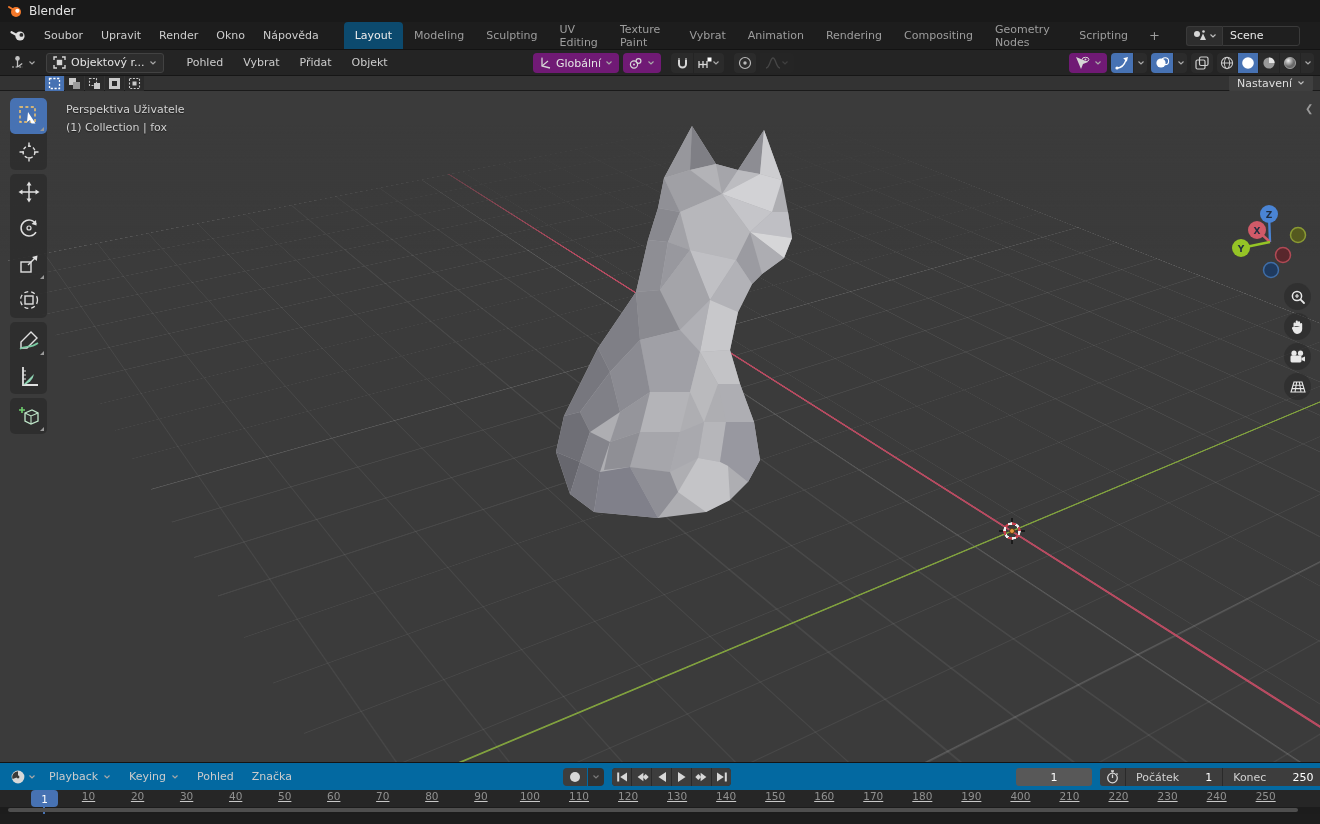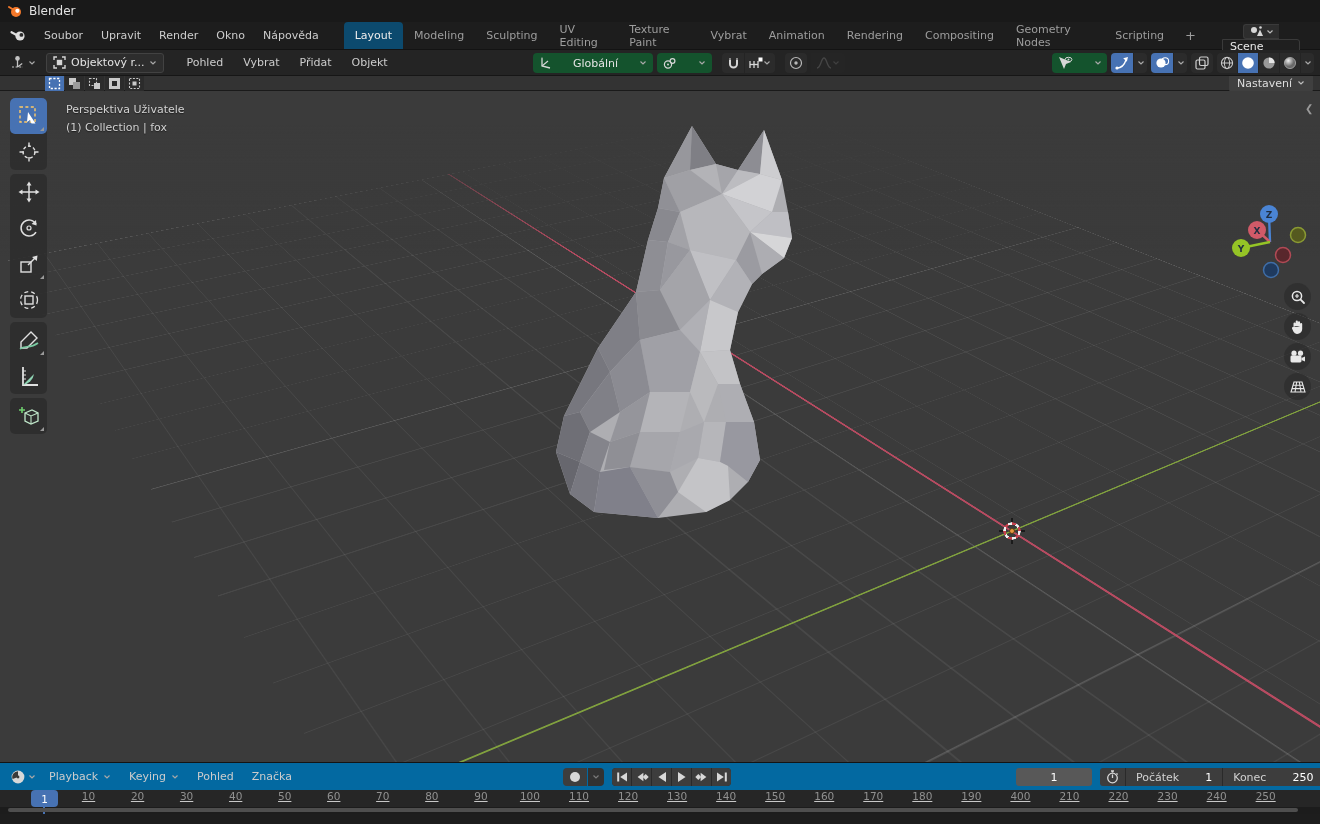--- a/index.html
+++ b/index.html
@@ -13,33 +13,33 @@
   .titlebar .t { color:#e2e2e2; font-size:12px; }
 
   
   .menubar { height:28px; background:#1d1d1d; display:flex; align-items:stretch; border-bottom:1px solid #131313; }
   .menubar .logo-btn { display:flex; align-items:center; padding:0 8px 0 10px; }
   .menu-item { display:flex; align-items:center; padding:0 9px; color:#cccccc; cursor:default; }
   .tabs { display:flex; align-items:stretch; margin-left:16px; }
   .tab { display:flex; align-items:center; padding:0 11px; color:#9d9d9d; border-radius:4px 4px 0 0; }
   .tab.active { background:#0c4a6e; color:#ececec; }
   .tab-add { display:flex; align-items:center; padding:0 10px; color:#9d9d9d; font-size:13px; }
-  .scene-box { margin-left:auto; display:flex; align-items:center; margin-right:4px; padding:2px 16px;flex-direction:column; }
+  .scene-box { margin-left:auto; display:flex; align-items:center; margin-right:4px; padding:2px 16px; }
   .scene-btn { display:flex; align-items:center; gap:2px; background:#2d2d2d; border:1px solid #3a3a3a; border-right:none; border-radius:3px 0 0 3px; height:20px; padding:0 5px; }
   .scene-name { display:flex; align-items:center; background:#1f1f1f; border:1px solid #3a3a3a; border-radius:0 3px 3px 0; height:20px; width:78px; padding:0 7px; color:#e8e8e8; }
 
   
   .vheader { position:relative; height:26px; background:#242424; display:flex; align-items:center; border-bottom:1px solid #161616; }
   .vh-left { display:flex; align-items:center; gap:2px; padding-left:6px; }
   .ed-btn { display:flex; align-items:center; gap:2px; padding:2px 4px; border-radius:3px; }
   .mode-dd { display:flex; align-items:center; gap:5px; background:#2d2d2d; border:1px solid #424242; border-radius:3px; height:20px; padding:0 6px; margin-left:4px; color:#e4e4e4; }
   .vh-menus { display:flex; margin-left:10px; }
   .vh-menus .menu-item { padding:0 10px; height:26px; }
   .vh-center { position:absolute; left:533px; top:3px; display:flex; align-items:center; gap:4px; }
-  .pill { display:flex; align-items:center; gap:21px; background:#14532d; border-radius:4px; height:20px; padding:0 6px; }
+  .pill { display:flex; align-items:center; gap:4px; background:#701a75; border-radius:4px; height:20px; padding:0 6px; }
   .pill .lbl { color:#e4e4e4; }
   .sep-gap { width:2px; }
   .tog { display:flex; align-items:center; justify-content:center; width:22px; height:20px; background:#2b2b2b; border-radius:4px; }
   .tog.on { background:#4772b3; }
   .tog.dis { opacity:.45; }
   .ddchev { display:flex; align-items:center; justify-content:center; width:13px; height:20px; background:#2b2b2b; border-radius:4px; }
   .grp { display:flex; gap:1px; }
   .grp > * { border-radius:0; }
   .grp > :first-child { border-radius:4px 0 0 4px; }
   .grp > :last-child { border-radius:0 4px 4px 0; }

